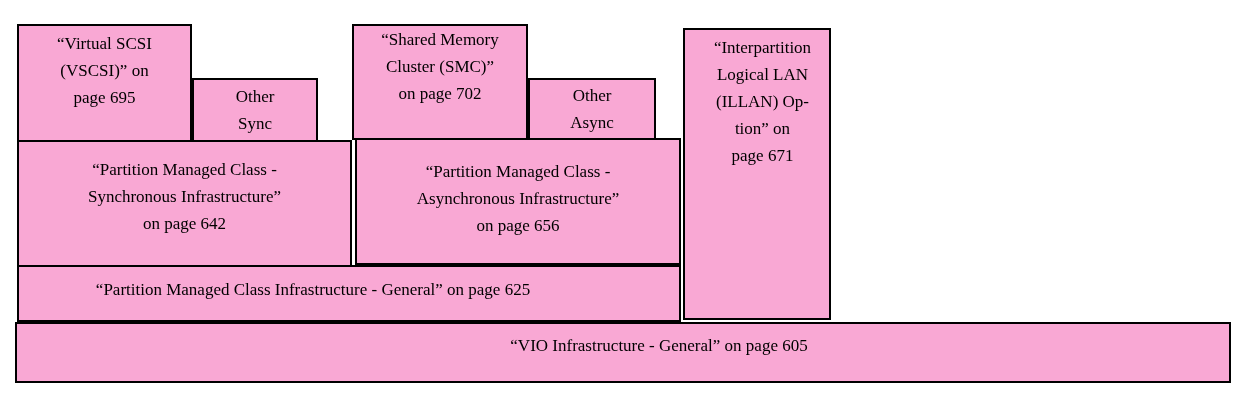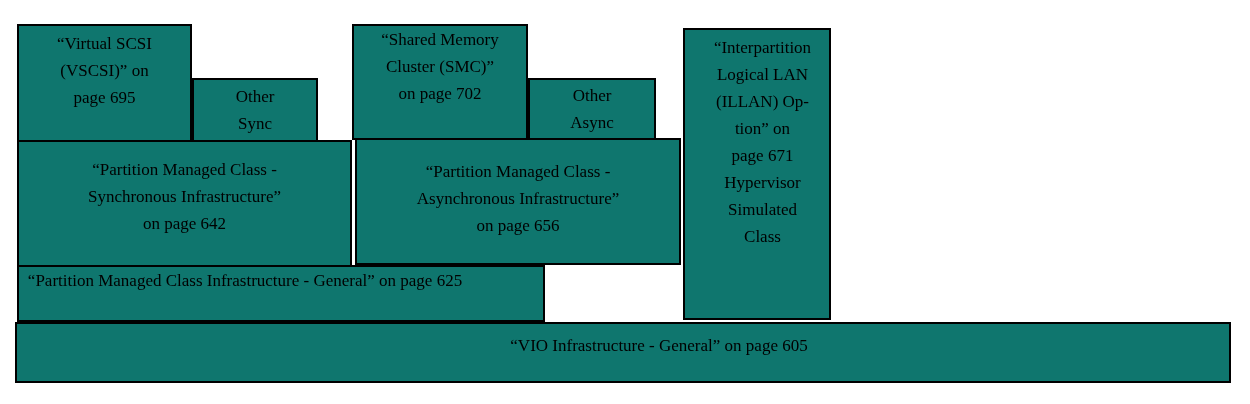--- a/index.html
+++ b/index.html
@@ -15,31 +15,31 @@
     font-family: "Liberation Serif", "DejaVu Serif", serif;
     font-size: 17px;
     line-height: 27px;
     color: #000000;
     overflow: hidden;
   }
   .box {
     position: absolute;
     box-sizing: border-box;
     border: 2px solid #000000;
-    background: #0f766e;
+    background: #f9a8d4;
     display: flex;
     flex-direction: column;
     align-items: center;
     text-align: center;
     white-space: pre-line;
   }
   .lbl { white-space: pre-line; }
 
   #b-vio         { left: 15px;  top: 322px; width: 1216px; height: 61px;  justify-content: center; padding-left: 72px; padding-bottom: 14px; }
-  #b-pmc         { left: 17px;  top: 265px; width: 528px;  height: 57px;  padding-right: 72px; padding-bottom: 8px; }
+  #b-pmc         { left: 17px;  top: 265px; width: 664px;  height: 57px;  justify-content: center; padding-right: 72px; padding-bottom: 8px; }
   #b-sync-infra  { left: 17px;  top: 140px; width: 335px;  height: 127px; padding-top: 14px; }
   #b-async-infra { left: 355px; top: 138px; width: 326px;  height: 127px; padding-top: 18px; }
   #b-illan       { left: 683px; top: 28px;  width: 148px;  height: 292px; justify-content: flex-start; padding: 4px 2px 10px 13px; }
   #b-vscsi       { left: 17px;  top: 24px;  width: 175px;  height: 118px; padding-top: 4px; }
   #b-other-sync  { left: 192px; top: 78px;  width: 126px;  height: 64px;  justify-content: center; }
   #b-smc         { left: 352px; top: 24px;  width: 176px;  height: 116px; }
   #b-other-async { left: 528px; top: 78px;  width: 128px;  height: 62px;  justify-content: center; }
 </style>
 </head>
 <body>
@@ -65,23 +65,20 @@
 Asynchronous Infrastructure”
 on page 656</div>
   </div>
 
   <div class="box" id="b-illan">
     <div class="lbl">“Interpartition
 Logical LAN
 (ILLAN) Op-
 tion” on
 page 671</div>
-    <div class="lbl">Hypervisor
-Simulated
-Class</div>
   </div>
 
   <div class="box" id="b-vscsi">
     <div class="lbl">“Virtual SCSI
 (VSCSI)” on
 page 695</div>
   </div>
 
   <div class="box" id="b-other-sync">
     <div class="lbl">Other

